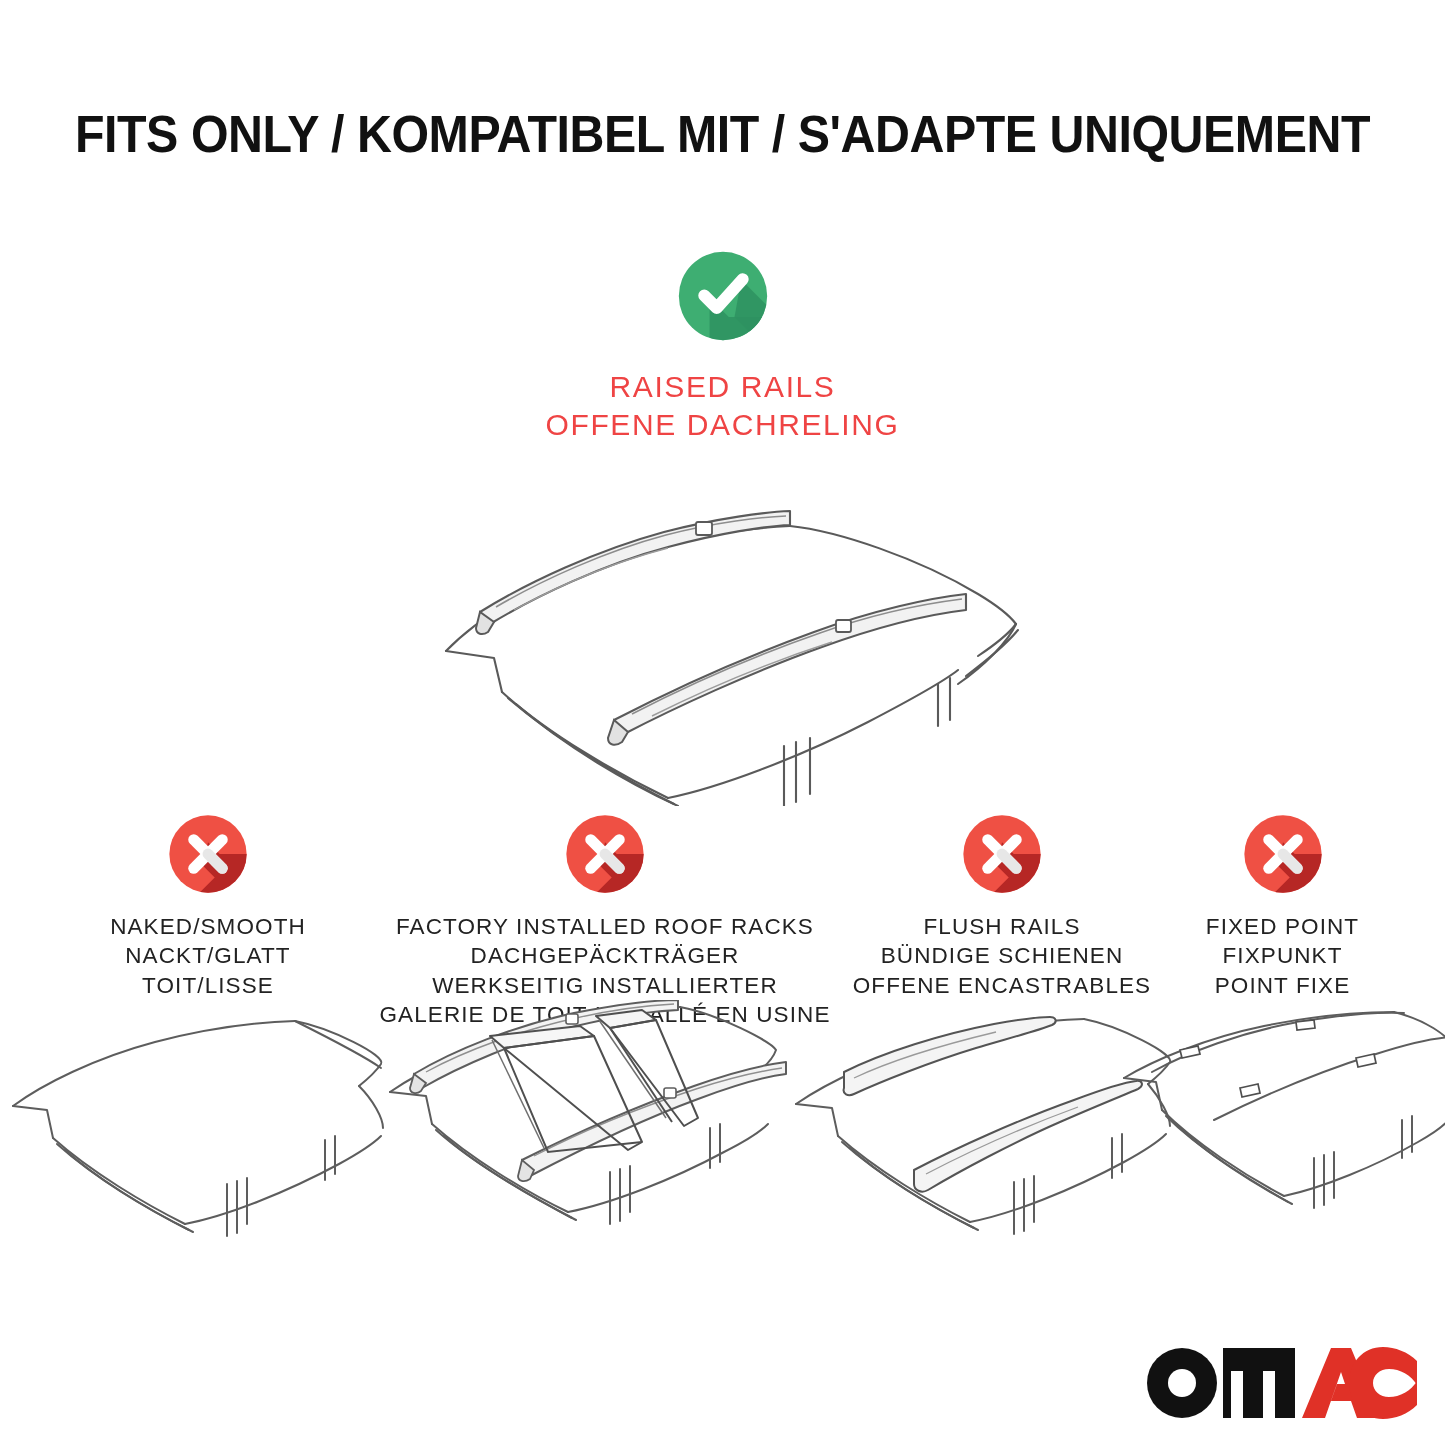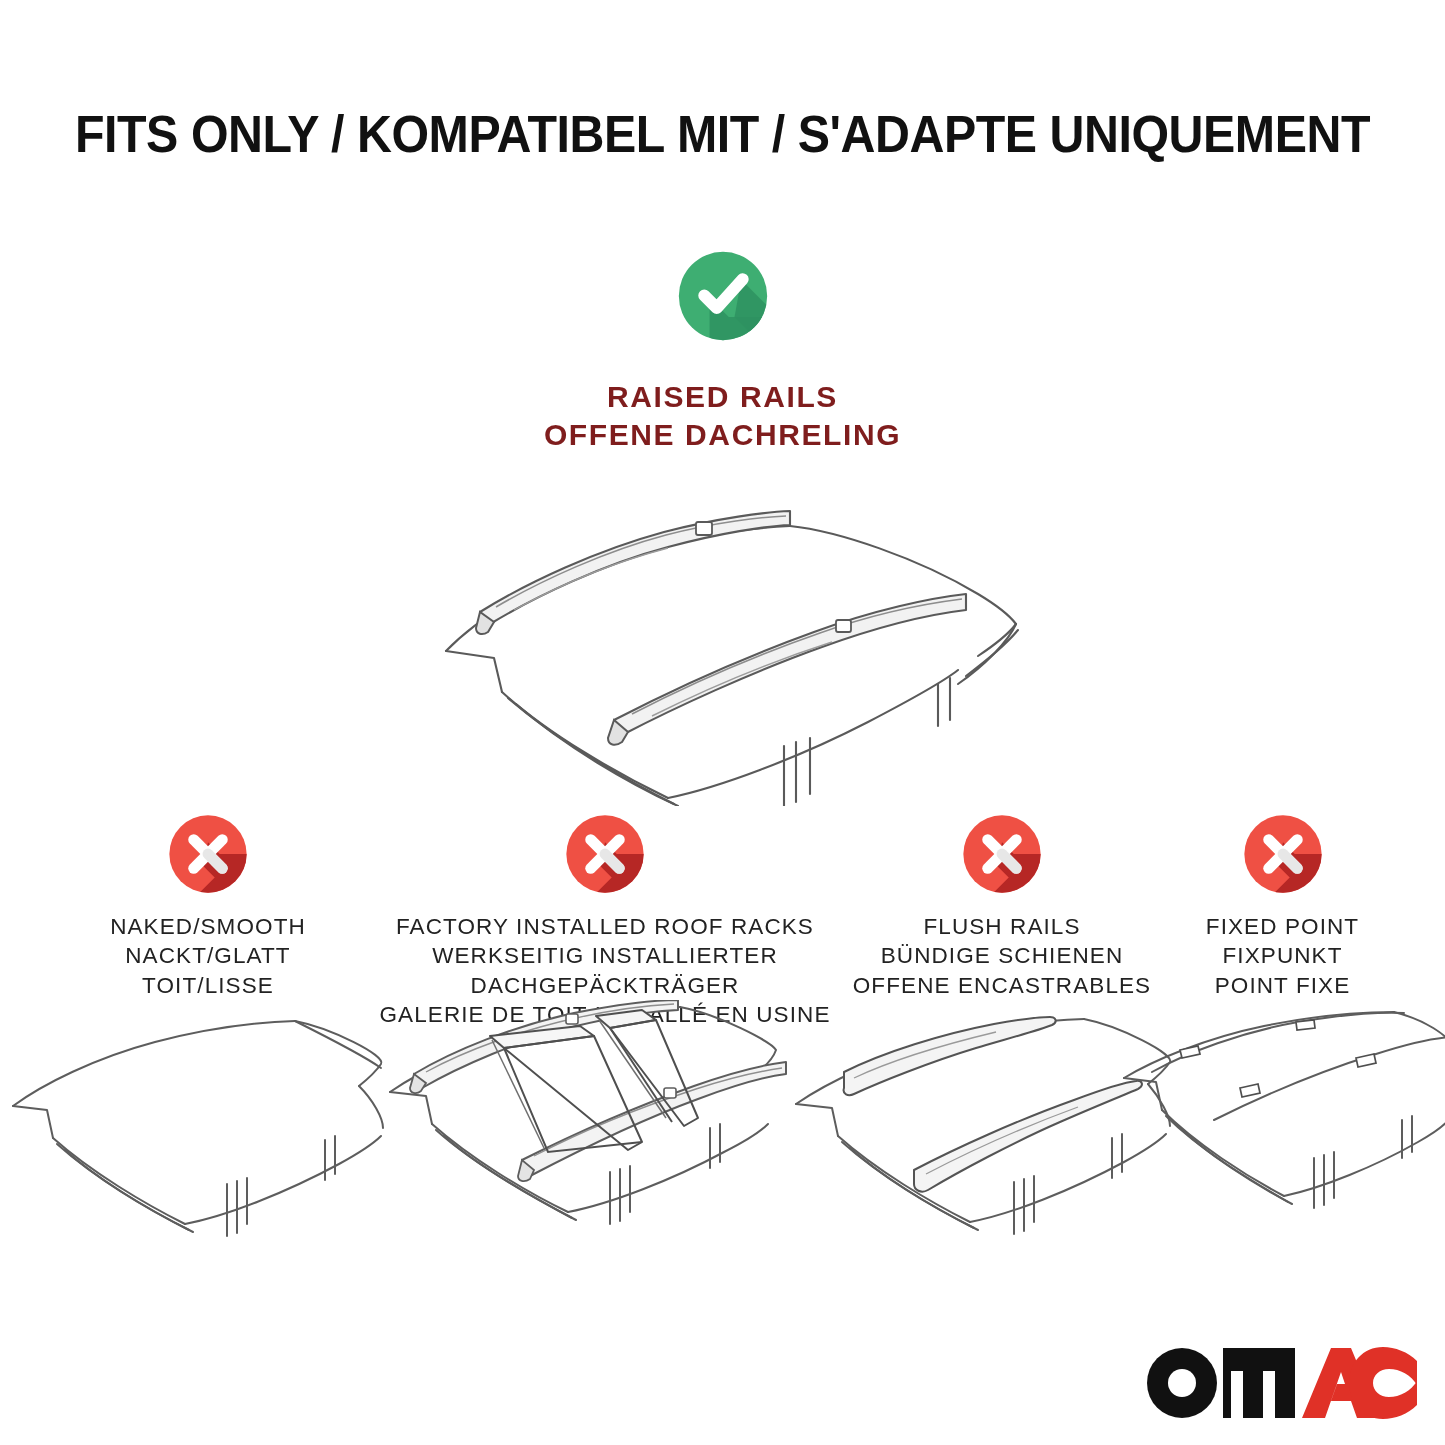--- a/index.html
+++ b/index.html
@@ -29,26 +29,26 @@
   
   .hero{
     position:absolute;
     left:0;right:0;top:248px;
     text-align:center;
   }
   .icon-wrap{display:block;margin:0 auto;}
   .hero .icon-wrap{width:96px;height:96px;}
 
   .hero-labels{
-    margin-top:34px;
+    margin-top:24px;
     font-size:30px;
     line-height:1.28;
     letter-spacing:1.6px;
-    font-weight:700;
-    color:#7f1d1d;
+    font-weight:400;
+    color:#ef4444;
   }
   .hero-labels div{white-space:nowrap;}
 
   .hero-art{
     position:absolute;
     left:50%;margin-left:-305px;
     top:258px;
     width:610px;height:300px;
   }
 
@@ -231,22 +231,22 @@
             <line x1="33" y1="33" x2="67" y2="67"></line>
             <line x1="67" y1="33" x2="33" y2="67"></line>
           </g>
           <g clip-path="url(#clipRed2)">
             <path d="M50 50 L67 67" fill="none" stroke="#e3e3e3" stroke-width="13" stroke-linecap="round" opacity="0.85"></path>
           </g>
         </svg>
       </span>
       <div class="labels">
         <div>FACTORY INSTALLED ROOF RACKS</div>
+        <div>DACHGEPÄCKTRÄGER</div>
         <div>WERKSEITIG INSTALLIERTER</div>
-        <div>DACHGEPÄCKTRÄGER</div>
         <div>GALERIE DE TOIT INSTALLÉ EN USINE</div>
       </div>
       <div class="art-pos">
         <svg viewBox="0 0 420 260" width="420" height="260">
           <g fill="none" stroke="#5d5d5d" stroke-width="2" stroke-linecap="round" stroke-linejoin="round">
 
             <path d="M10 92 C42 70 96 44 158 28 C216 13 268 8 300 7"></path>
             <path d="M300 7 C338 14 392 42 396 50 C394 56 388 64 378 72"></path>
             <path d="M10 92 L46 96 L52 124"></path>
             <path d="M52 124 C90 158 146 192 188 212"></path>

